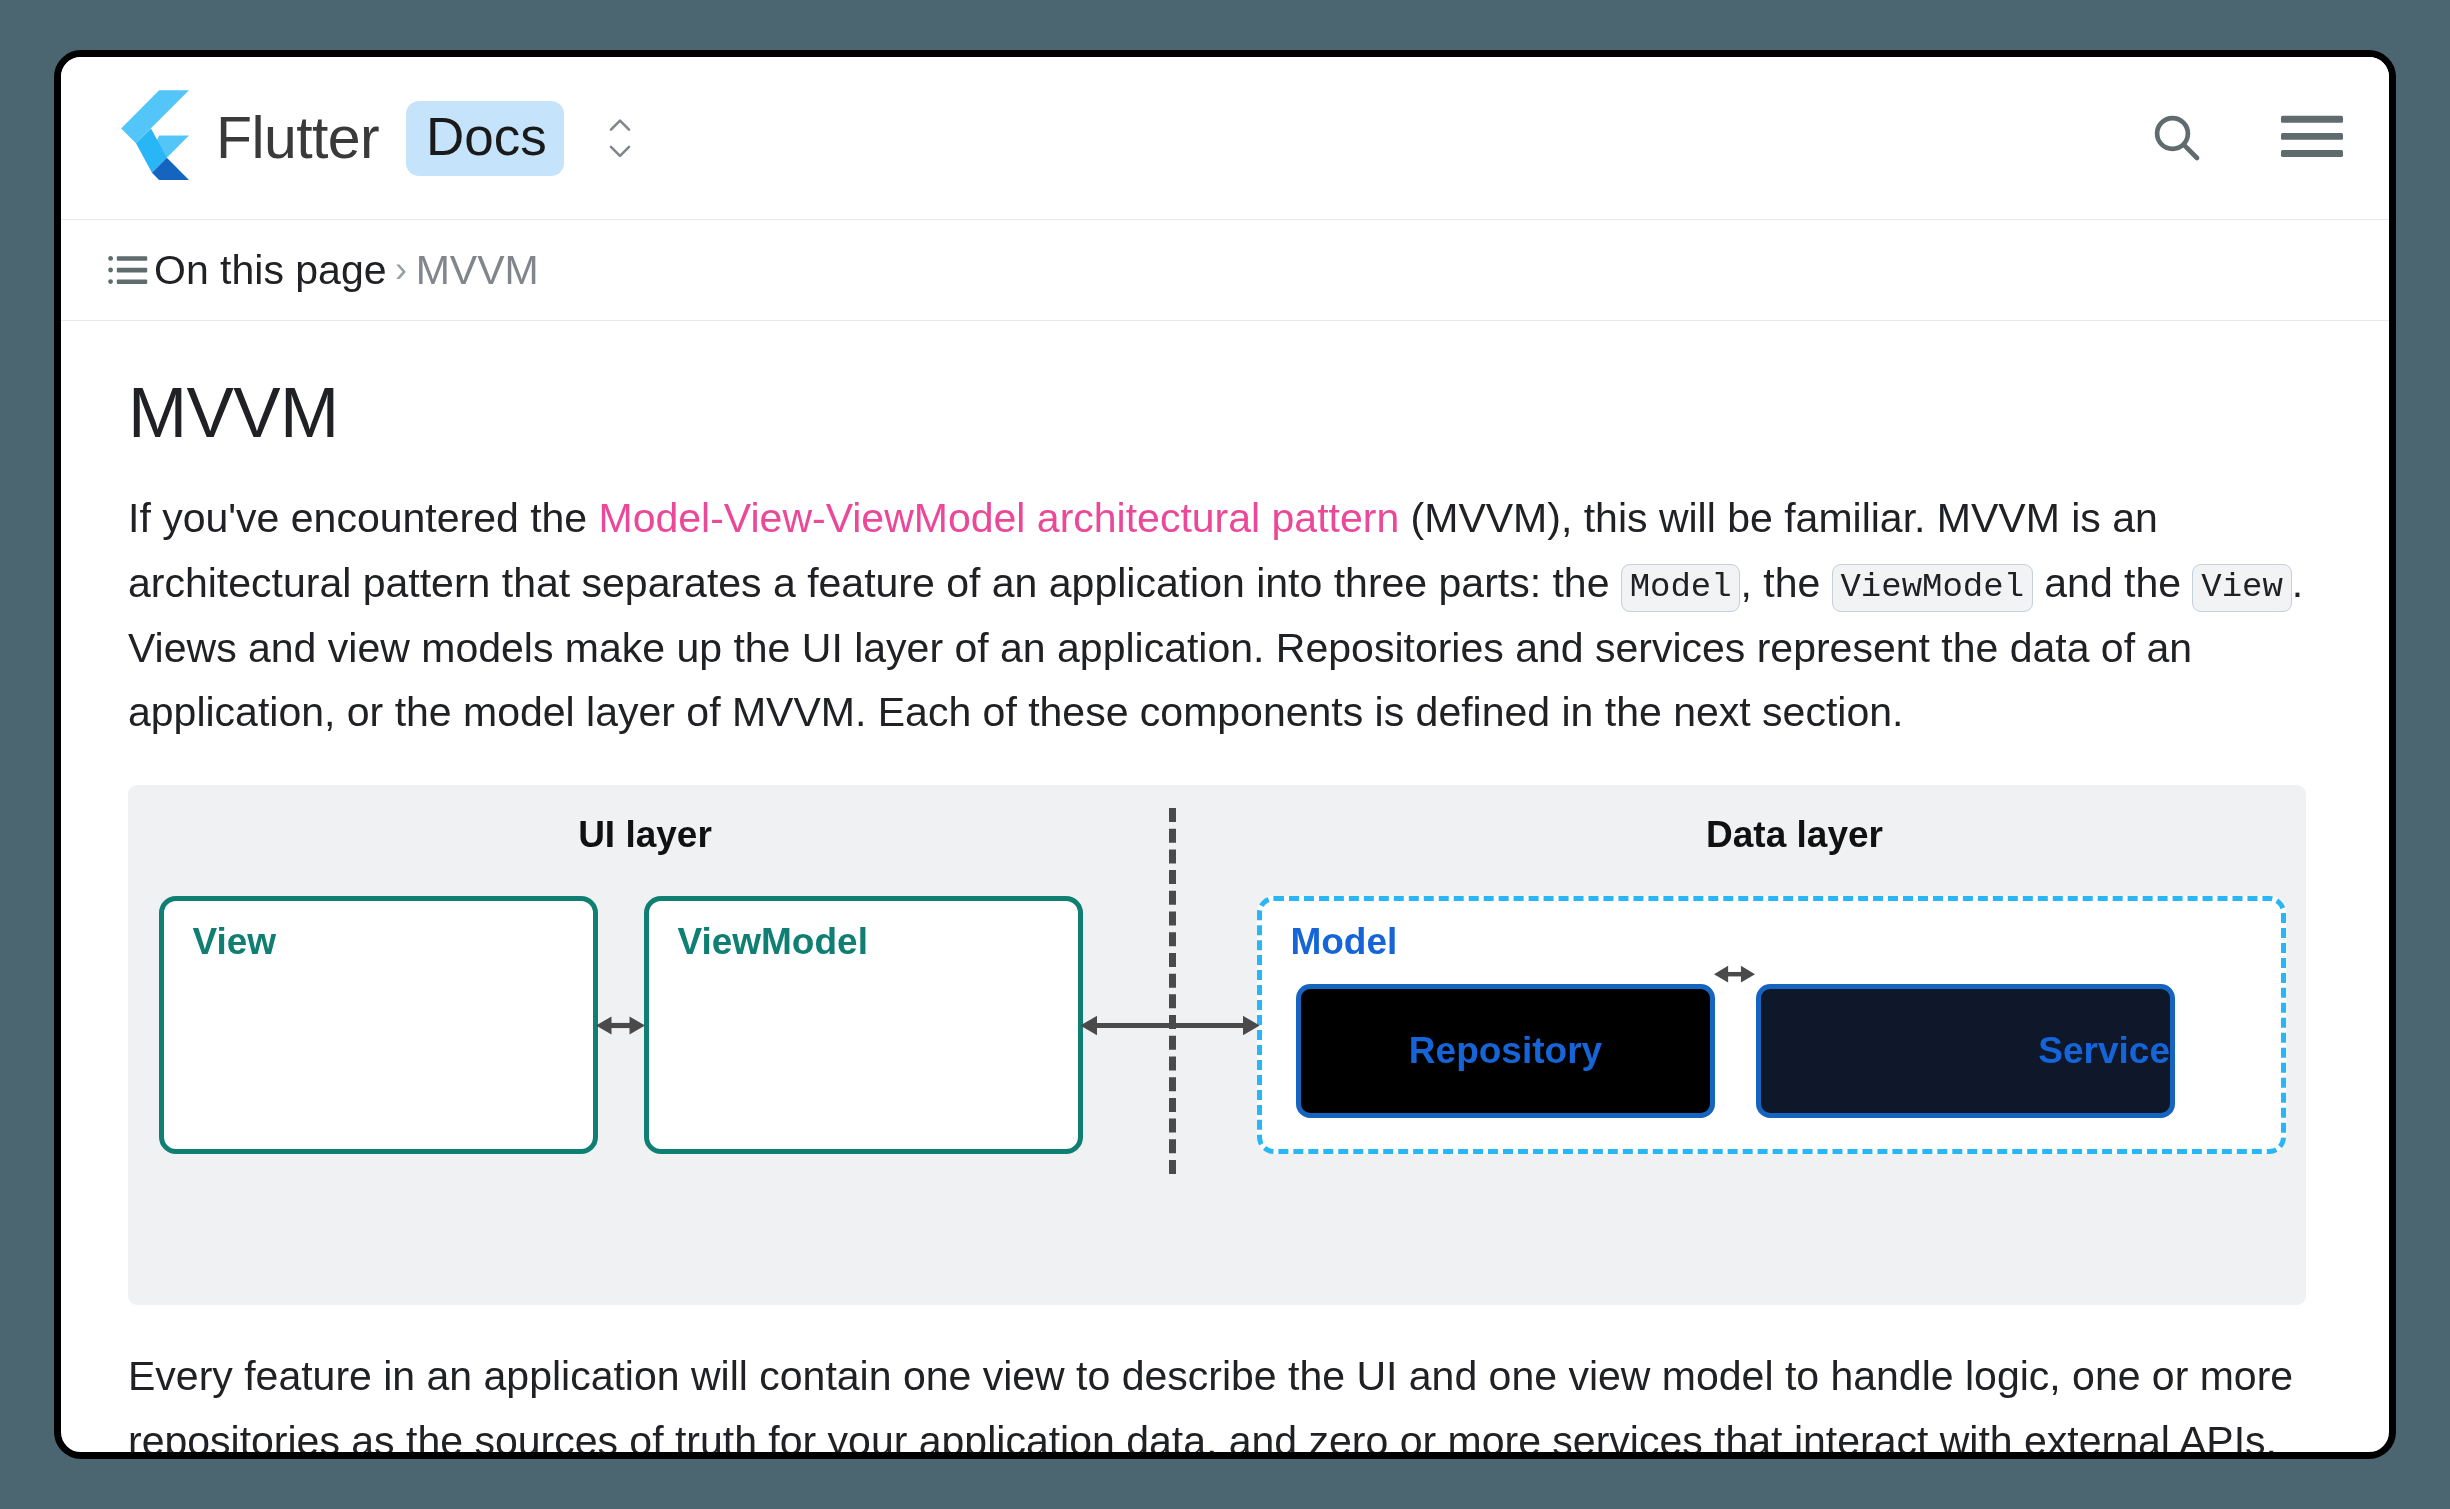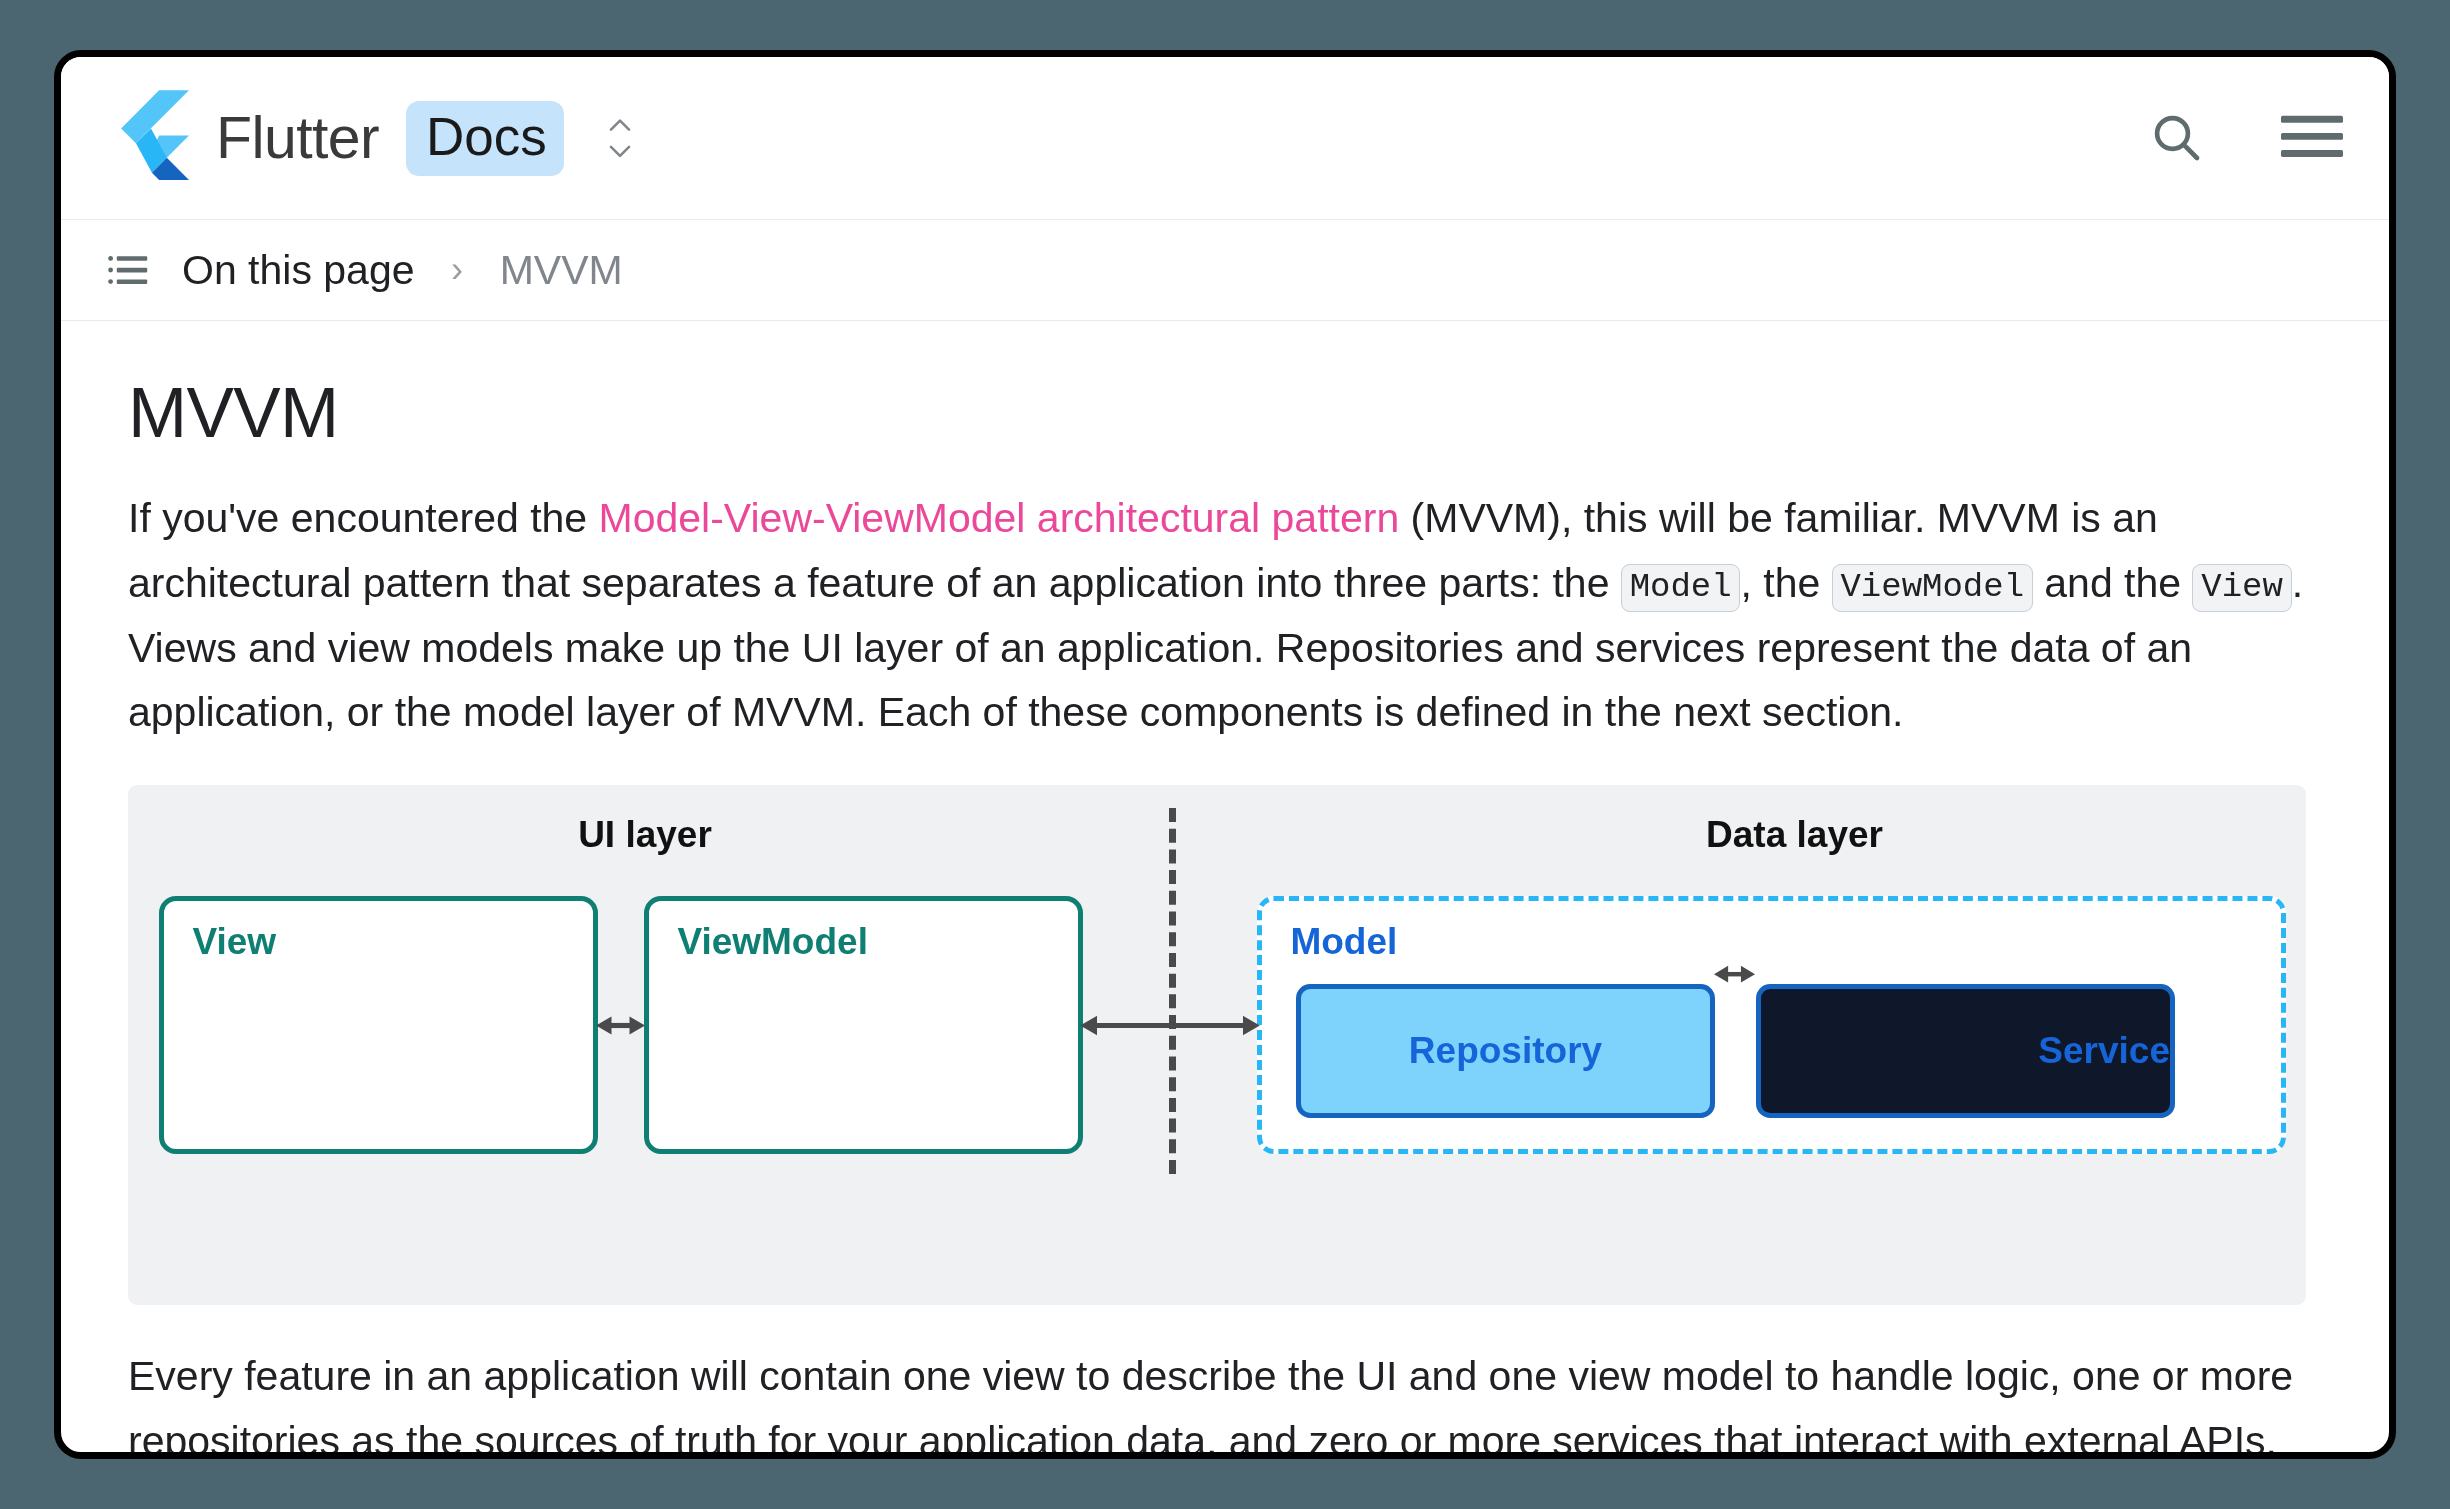--- a/index.html
+++ b/index.html
@@ -108,21 +108,21 @@
     cursor: pointer;
   }
 
   
   .breadcrumb-bar {
     height: 101px;
     flex: 0 0 101px;
     display: flex;
     align-items: center;
     padding: 0 45px 0 47px;
-    gap: 34px;
+    gap: 6px;
     background: #ffffff;
     border-bottom: 1.9px solid #e8eaed;
   }
 
   .list-icon { width: 40px; height: 32px; flex: 0 0 40px; }
 
   .crumb-current {
     font-size: 41px;
     color: #202124;
     font-weight: 400;
@@ -253,21 +253,21 @@
     border: 5.8px dashed #29b6f6;
     border-radius: 17px;
   }
 
   .node-repo {
     position: absolute;
     left: 34px;
     top: 83px;
     width: 419px;
     height: 134px;
-    background: #7dd3fc;
+    background: #000000;
     border: 5.8px solid #1565c0;
     border-radius: 14.2px;
     display: flex;
     align-items: center;
     justify-content: center;
   }
   .node-service {
     position: absolute;
     left: 494px;
     top: 83px;

